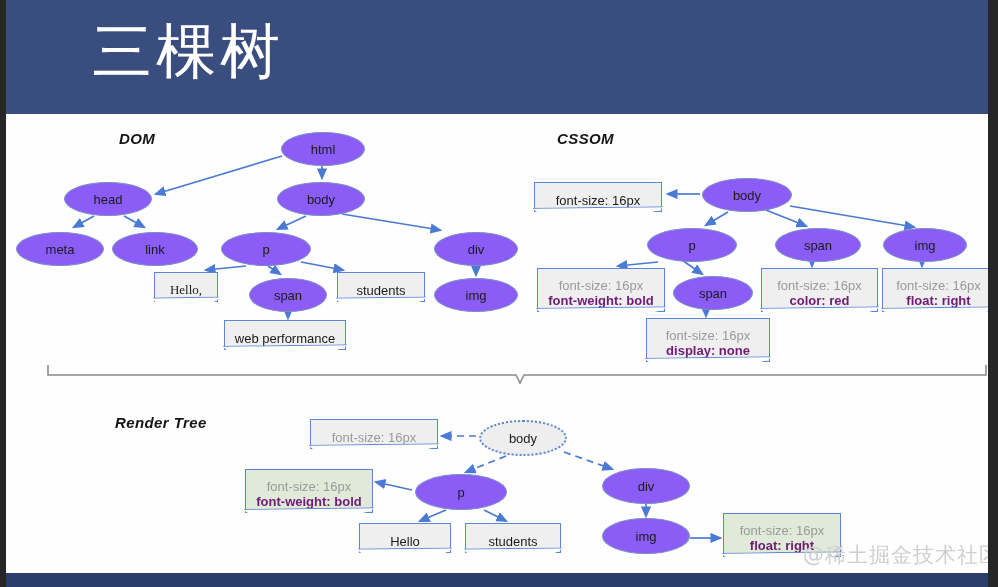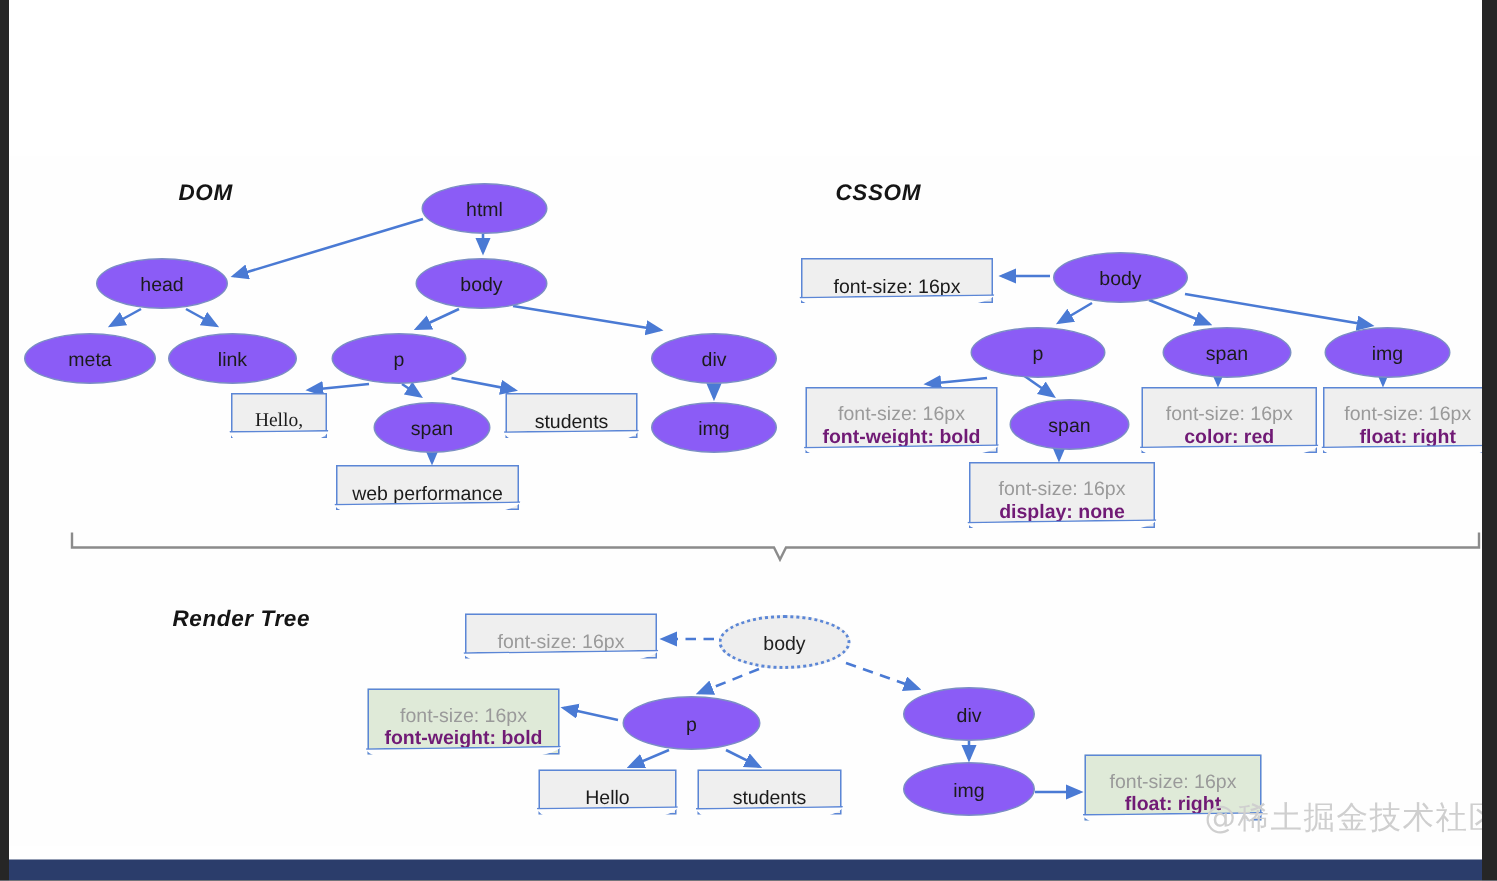--- a/index.html
+++ b/index.html
@@ -26,21 +26,21 @@
     position:absolute; left:86px; top:8px;
     color:#ffffff;
     font-size:60px;
     line-height:86px;
     letter-spacing:4px;
     font-family:"DejaVu Sans", sans-serif;
     font-weight:400;
     white-space:nowrap;
   }
 
-  .canvas { position:absolute; left:6px; top:104px; width:982px; height:460px; background:#fefefe; }
+  .canvas { position:absolute; left:6px; top:114px; width:982px; height:460px; background:#fefefe; }
 
   
   .caption {
     position:absolute;
     font-style:italic; font-weight:bold;
     font-size:15px; color:#151515;
     letter-spacing:0.4px;
     white-space:nowrap;
   }
 
@@ -99,20 +99,23 @@
     font-family:"DejaVu Sans", sans-serif;
     white-space:nowrap;
     letter-spacing:1px;
   }
 </style>
 </head>
 <body>
 
 <div id="slide">
 
+  <div class="header">
+    <div class="header-title">三棵树</div>
+  </div>
 
   <div class="canvas">
 
     <div class="caption" style="left:113px; top:16px;">DOM</div>
     <div class="caption" style="left:551px; top:16px;">CSSOM</div>
     <div class="caption" style="left:109px; top:300px;">Render Tree</div>
 
     <svg class="links" viewBox="0 0 982 460">
       <defs>
         <marker id="ah" markerWidth="7" markerHeight="7" refX="5.6" refY="3" orient="auto">

